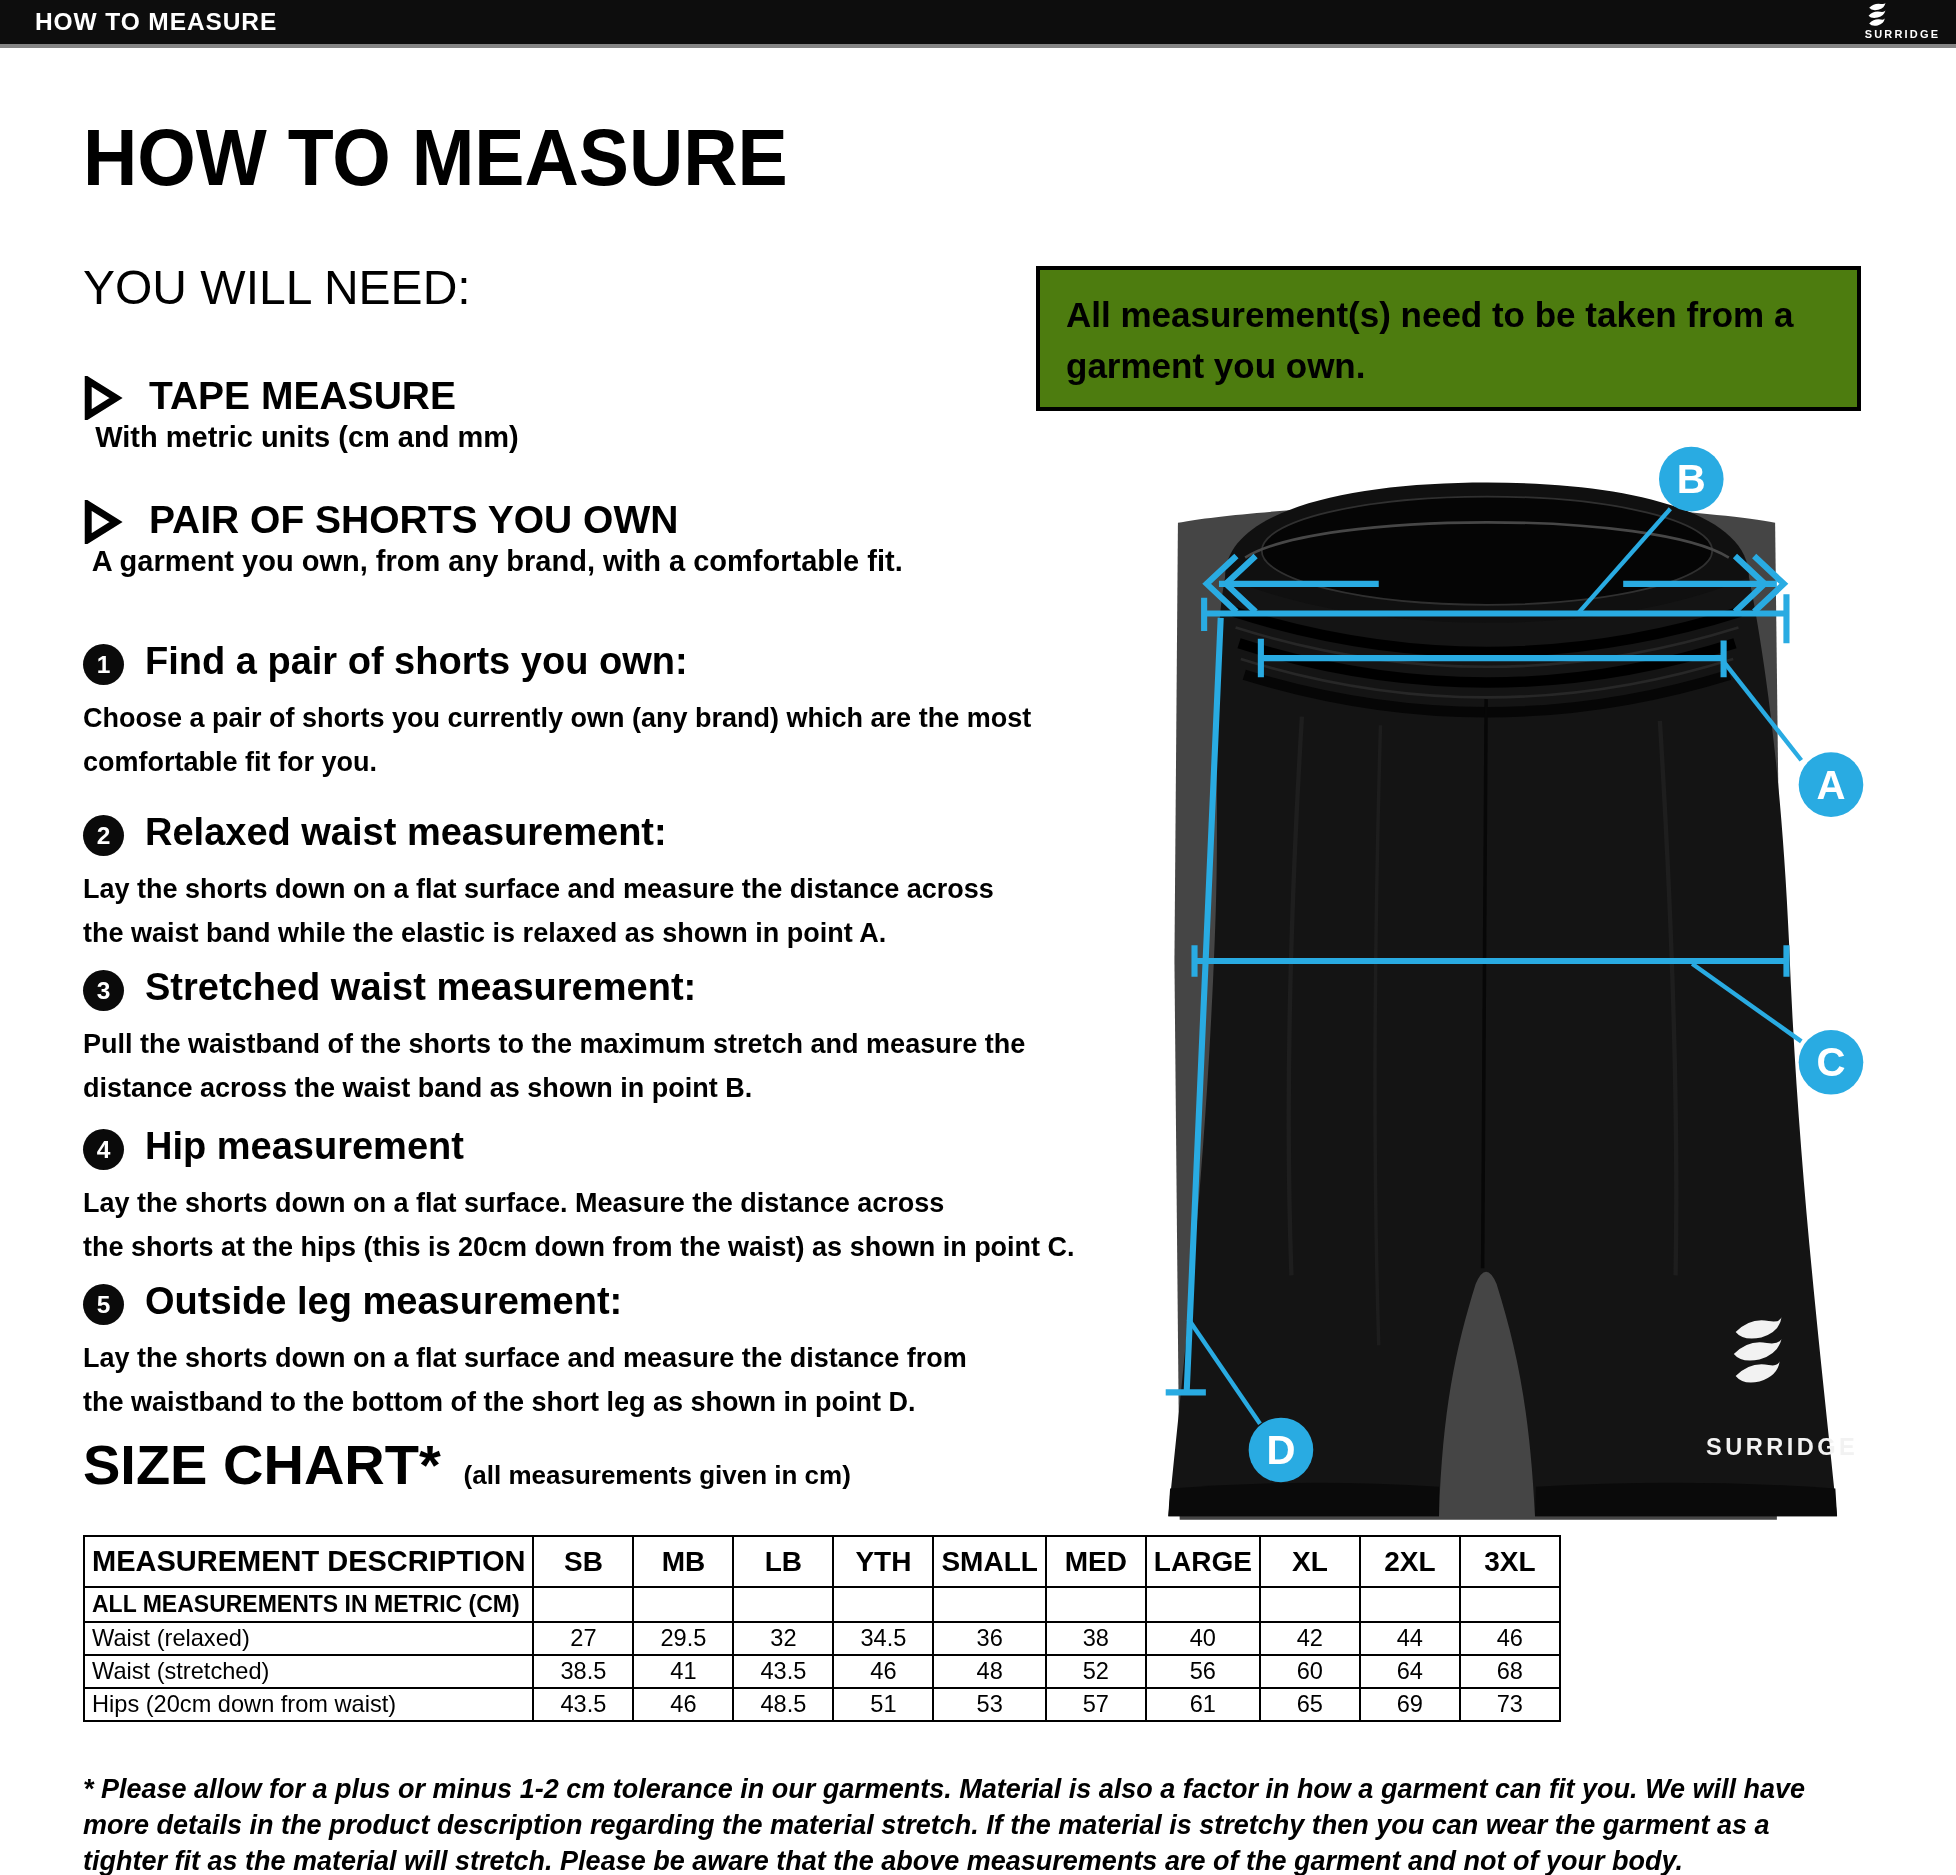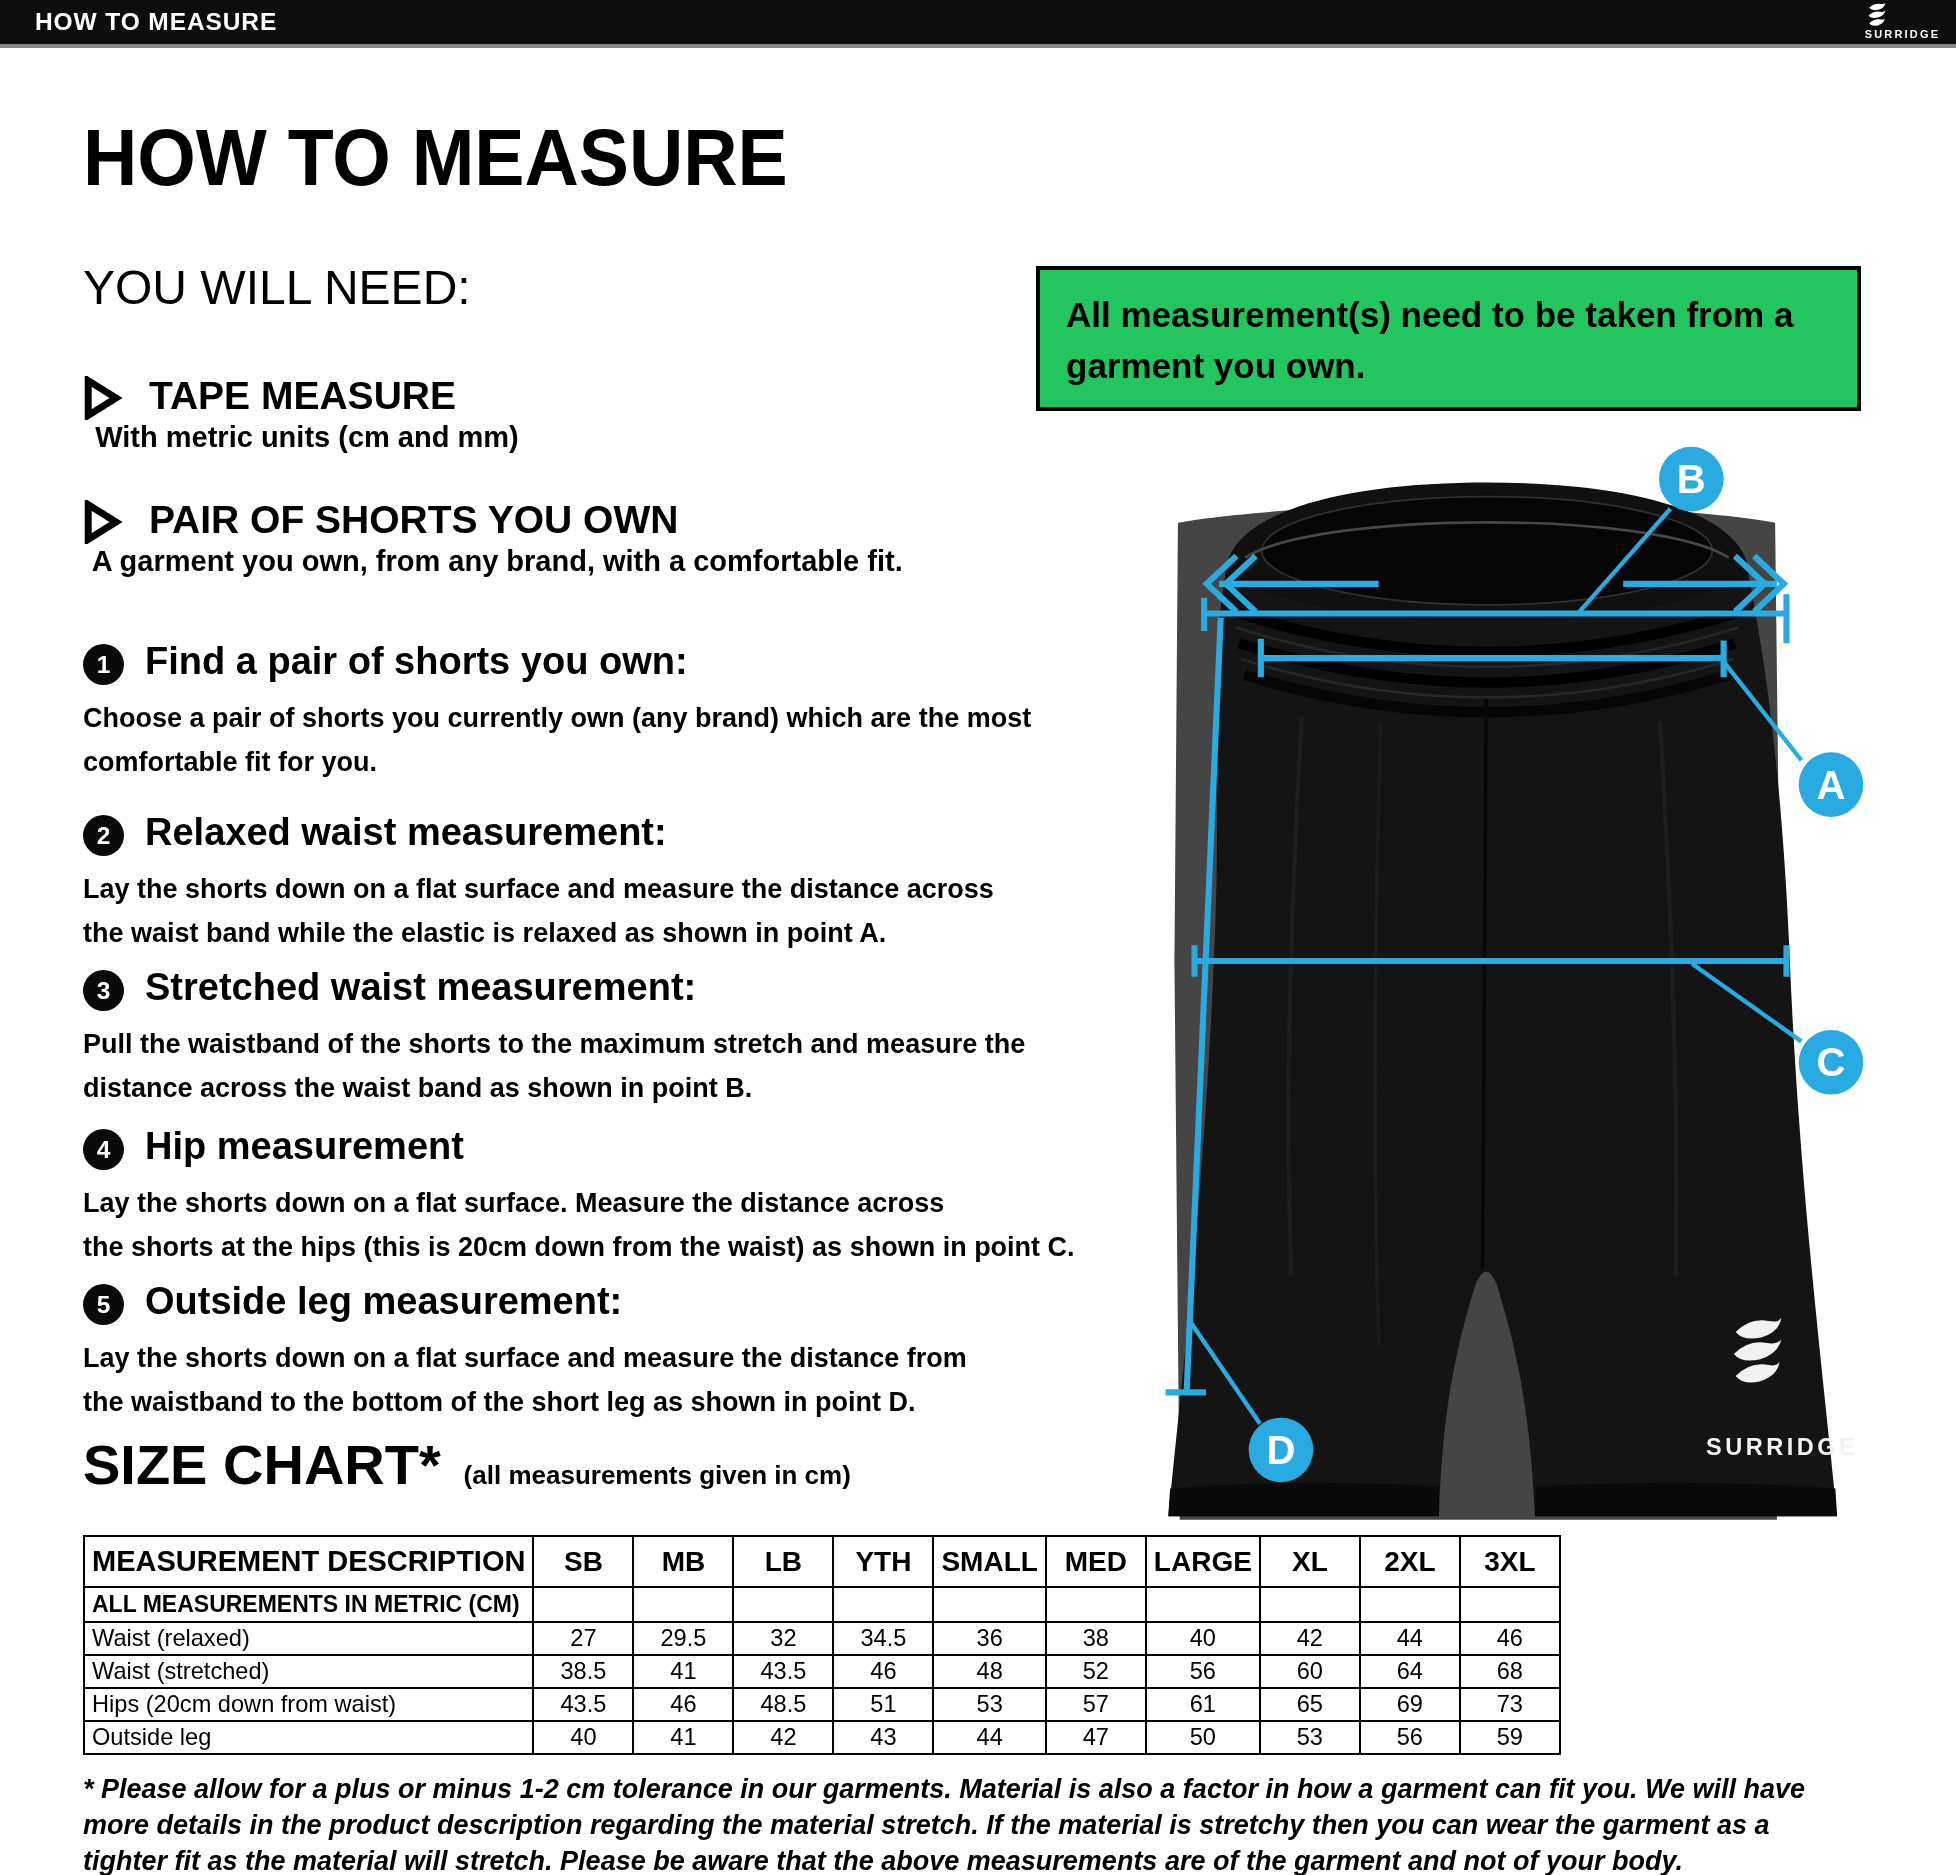--- a/index.html
+++ b/index.html
@@ -30,21 +30,21 @@
 
   .step{position:absolute;left:83px;width:1092px;}
   .step-num{position:absolute;left:0;top:-3.5px;width:41px;height:41px;border-radius:50%;
         background:#0a0a0a;color:#fff;font-size:24.5px;font-weight:800;text-align:center;line-height:41px;}
   .step-title{position:absolute;left:62px;top:-7px;font-size:38px;font-weight:800;white-space:nowrap;}
   .step-body{position:absolute;left:0;top:49px;font-size:27px;font-weight:700;line-height:44px;
         white-space:pre-line;}
 
   
   .info-box{position:absolute;left:1036px;top:266px;width:825px;height:145px;
-        border:4.4px solid #000;box-sizing:border-box;background:#22c55e;}
+        border:4.4px solid #000;box-sizing:border-box;background:#4d7c0f;}
   .info-box-text{position:absolute;left:26px;top:19px;font-size:35px;font-weight:800;
         line-height:51px;white-space:pre-line;}
 
   
   .h2-size{position:absolute;left:83px;top:1432px;font-size:56px;font-weight:800;white-space:nowrap;}
   .h2-size .sub{font-size:26px;font-weight:700;letter-spacing:0;}
 
   table.size{position:absolute;left:83px;top:1535px;border-collapse:collapse;table-layout:fixed;}
   table.size td,table.size th{border:2.6px solid #000;padding:0 7px;overflow:hidden;white-space:nowrap;}
   table.size th{height:49px;font-size:28px;font-weight:700;text-align:center;}
@@ -292,33 +292,20 @@
           <td>46</td>
           <td>48.5</td>
           <td>51</td>
           <td>53</td>
           <td>57</td>
           <td>61</td>
           <td>65</td>
           <td>69</td>
           <td>73</td>
         </tr>
-        <tr class="vals">
-          <td>Outside leg</td>
-          <td>40</td>
-          <td>41</td>
-          <td>42</td>
-          <td>43</td>
-          <td>44</td>
-          <td>47</td>
-          <td>50</td>
-          <td>53</td>
-          <td>56</td>
-          <td>59</td>
-        </tr>
       </tbody>
   </table>
 
   <div class="footnote">* Please allow for a plus or minus 1-2 cm tolerance in our garments. Material is also a factor in how a garment can fit you. We will have
 more details in the product description regarding the material stretch.  If the material is stretchy then you can wear the garment as a
 tighter fit as the material will stretch.  Please be aware that the above measurements are of the garment and not of your body.</div>
 </div>
 
 
 </body></html>

